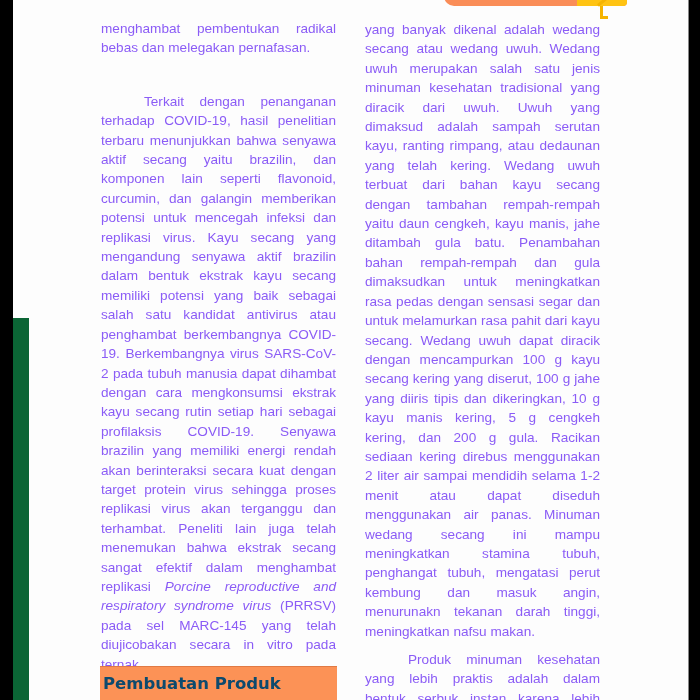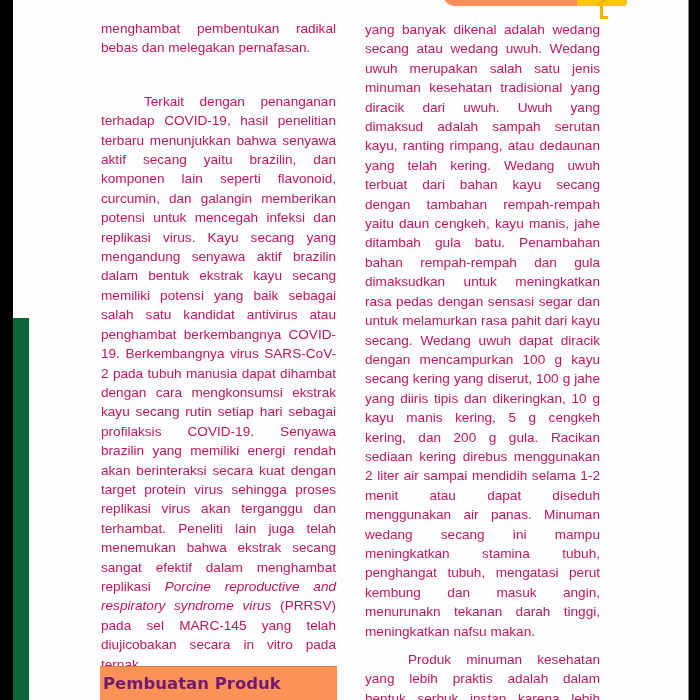--- a/index.html
+++ b/index.html
@@ -5,29 +5,29 @@
   html, body { margin:0; padding:0; }
   body { width:700px; height:700px; overflow:hidden; background:#fdfdfd; position:relative; font-family:"Liberation Sans", sans-serif; }
   .bar-left { position:absolute; left:0; top:0; width:13px; height:700px; background:#000; }
   .bar-right { position:absolute; left:688px; top:0; width:12px; height:700px; background:#000; border-left:1px solid #888; }
   .green-strip { position:absolute; left:13px; top:318px; width:16px; height:382px; background:#0b6535; }
   .banner { position:absolute; left:444px; top:-18px; width:183px; height:24px; background:#fa8d58; border-radius:0 0 4px 10px; overflow:hidden; }
   .banner .yellow { position:absolute; right:0; top:0; width:50px; height:100%; background:#ffc312; }
   .banner .label { position:absolute; left:12px; top:-4px; font-weight:bold; font-size:20px; color:#3a2010; letter-spacing:2px; }
   .arrow { position:absolute; left:598px; top:4px; width:14px; height:3px; background:#f5b400; transform:rotate(-40deg); transform-origin:left center; }
   .arrow2 { position:absolute; left:600px; top:6px; width:5px; height:10px; border-left:3px solid #f5b400; border-bottom:3px solid #f5b400; }
-  .col { position:absolute; color:#be185d; font-size:13.6px; line-height:19.4px; text-align:justify; }
+  .col { position:absolute; color:#8b5cf6; font-size:13.6px; line-height:19.4px; text-align:justify; }
   .col-left { left:101px; top:19px; width:235px; }
   .col-right { left:365px; top:20px; width:235px; }
   .col p { margin:0; }
   .col p.gap { margin-top:34px; }
   .indent { text-indent:43px; }
   .last-left { text-align-last:left; }
   .section-box { position:absolute; left:100px; top:666px; width:237px; height:40px; background:#fc9256; border-top:1px solid #e07a45; }
-  .section-box span { position:absolute; left:3px; top:7px; font-weight:bold; font-size:16.5px; color:#701a75; font-family:"DejaVu Sans", sans-serif; }
+  .section-box span { position:absolute; left:3px; top:7px; font-weight:bold; font-size:16.5px; color:#0c4a6e; font-family:"DejaVu Sans", sans-serif; }
   i { font-style:italic; }
 </style>
 </head>
 <body>
 
 <div class="bar-left"></div>
 <div class="bar-right"></div>
 <div class="green-strip"></div>
 
 <div class="banner">

